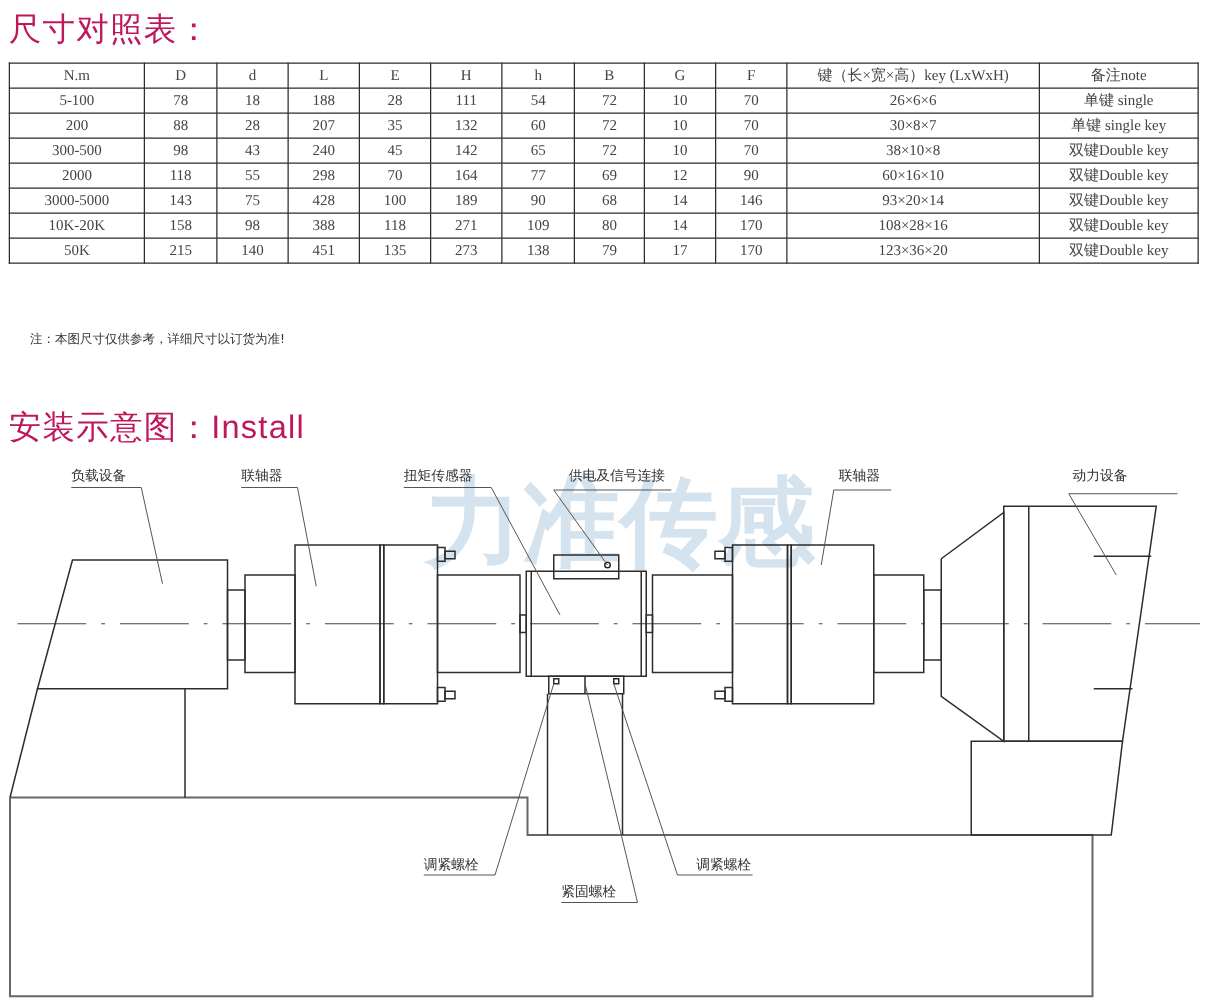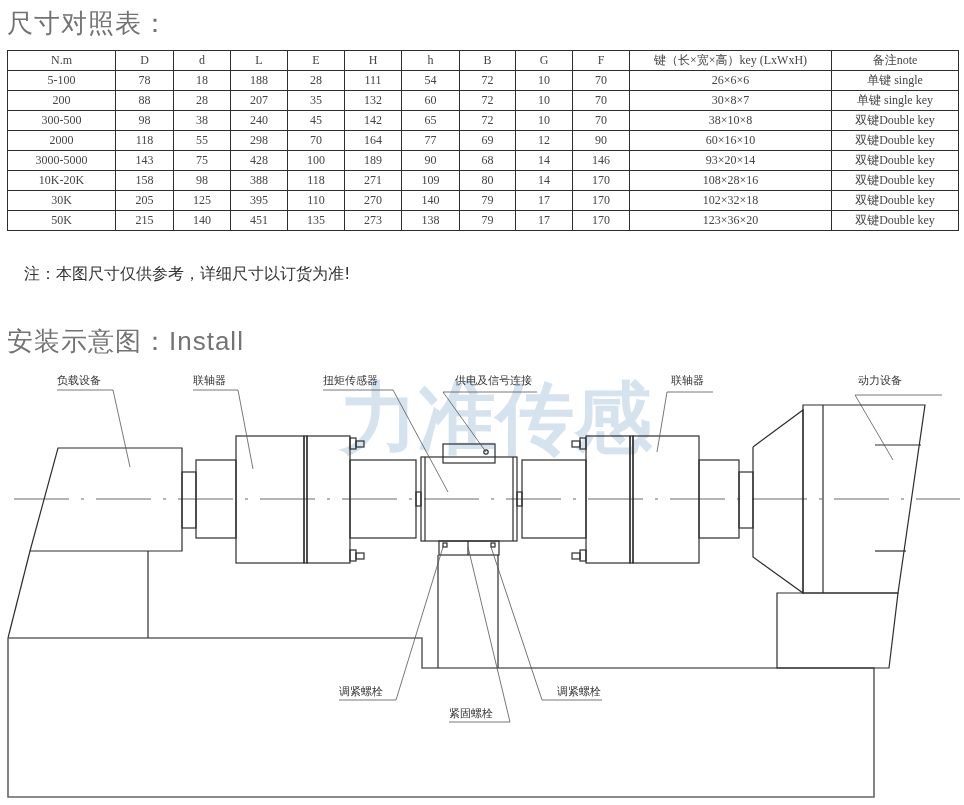--- a/index.html
+++ b/index.html
@@ -1,28 +1,28 @@
 <!DOCTYPE html>
 <html><head>
   <meta charset="utf-8">
   <style>
     html, body { margin: 0; padding: 0; background: #ffffff; }
     body { width: 964px; height: 805px; position: relative; overflow: hidden;
            font-family: "DejaVu Sans", "Liberation Sans", sans-serif; color: #333; }
-    .section-title { position: absolute; left: 7px; font-size: 26px; color: #737373;
+    .section-title { position: absolute; left: 7px; font-size: 26px; color: #be185d;
                      font-weight: normal; letter-spacing: 1px; margin: 0; }
     #title1 { top: 6px; }
     #title2 { top: 324px; font-family: "Liberation Sans", "DejaVu Sans", sans-serif; }
     table.spec { position: absolute; left: 7px; top: 50px; width: 951px;
                  border-collapse: collapse; table-layout: fixed; font-size: 12px;
                  font-family: Liberation Serif, serif; color: #444; }
     table.spec th, table.spec td { border: 1px solid #2d2d2d; height: 19px; padding: 0;
                  text-align: center; font-weight: normal; white-space: nowrap; }
     table.spec { border: 1.5px solid #555; }
-    .note { position: absolute; left: 24px; top: 264px; font-size: 16px; color: #333; }
+    .note { position: absolute; left: 24px; top: 264px; font-size: 10px; color: #333; }
     svg.diagram { position: absolute; left: 0; top: 360px; }
     .lbl { font-size: 11px; fill: #333; font-family: "DejaVu Sans", sans-serif; }
     .wm { font-size: 78px; fill: #d5e3ef; font-weight: bold; font-family: "DejaVu Sans", sans-serif; }
   </style>
 </head>
 <body>
 
 <h1 class="section-title" id="title1">尺寸对照表：</h1>
 
 <table class="spec">
@@ -81,21 +81,21 @@
         <td>60</td>
         <td>72</td>
         <td>10</td>
         <td>70</td>
         <td>30×8×7</td>
         <td>单键 single key</td>
       </tr>
       <tr>
         <td>300-500</td>
         <td>98</td>
-        <td>38</td>
+        <td>43</td>
         <td>240</td>
         <td>45</td>
         <td>142</td>
         <td>65</td>
         <td>72</td>
         <td>10</td>
         <td>70</td>
         <td>38×10×8</td>
         <td>双键Double key</td>
       </tr>
@@ -132,34 +132,20 @@
         <td>158</td>
         <td>98</td>
         <td>388</td>
         <td>118</td>
         <td>271</td>
         <td>109</td>
         <td>80</td>
         <td>14</td>
         <td>170</td>
         <td>108×28×16</td>
-        <td>双键Double key</td>
-      </tr>
-      <tr>
-        <td>30K</td>
-        <td>205</td>
-        <td>125</td>
-        <td>395</td>
-        <td>110</td>
-        <td>270</td>
-        <td>140</td>
-        <td>79</td>
-        <td>17</td>
-        <td>170</td>
-        <td>102×32×18</td>
         <td>双键Double key</td>
       </tr>
       <tr>
         <td>50K</td>
         <td>215</td>
         <td>140</td>
         <td>451</td>
         <td>135</td>
         <td>273</td>
         <td>138</td>

